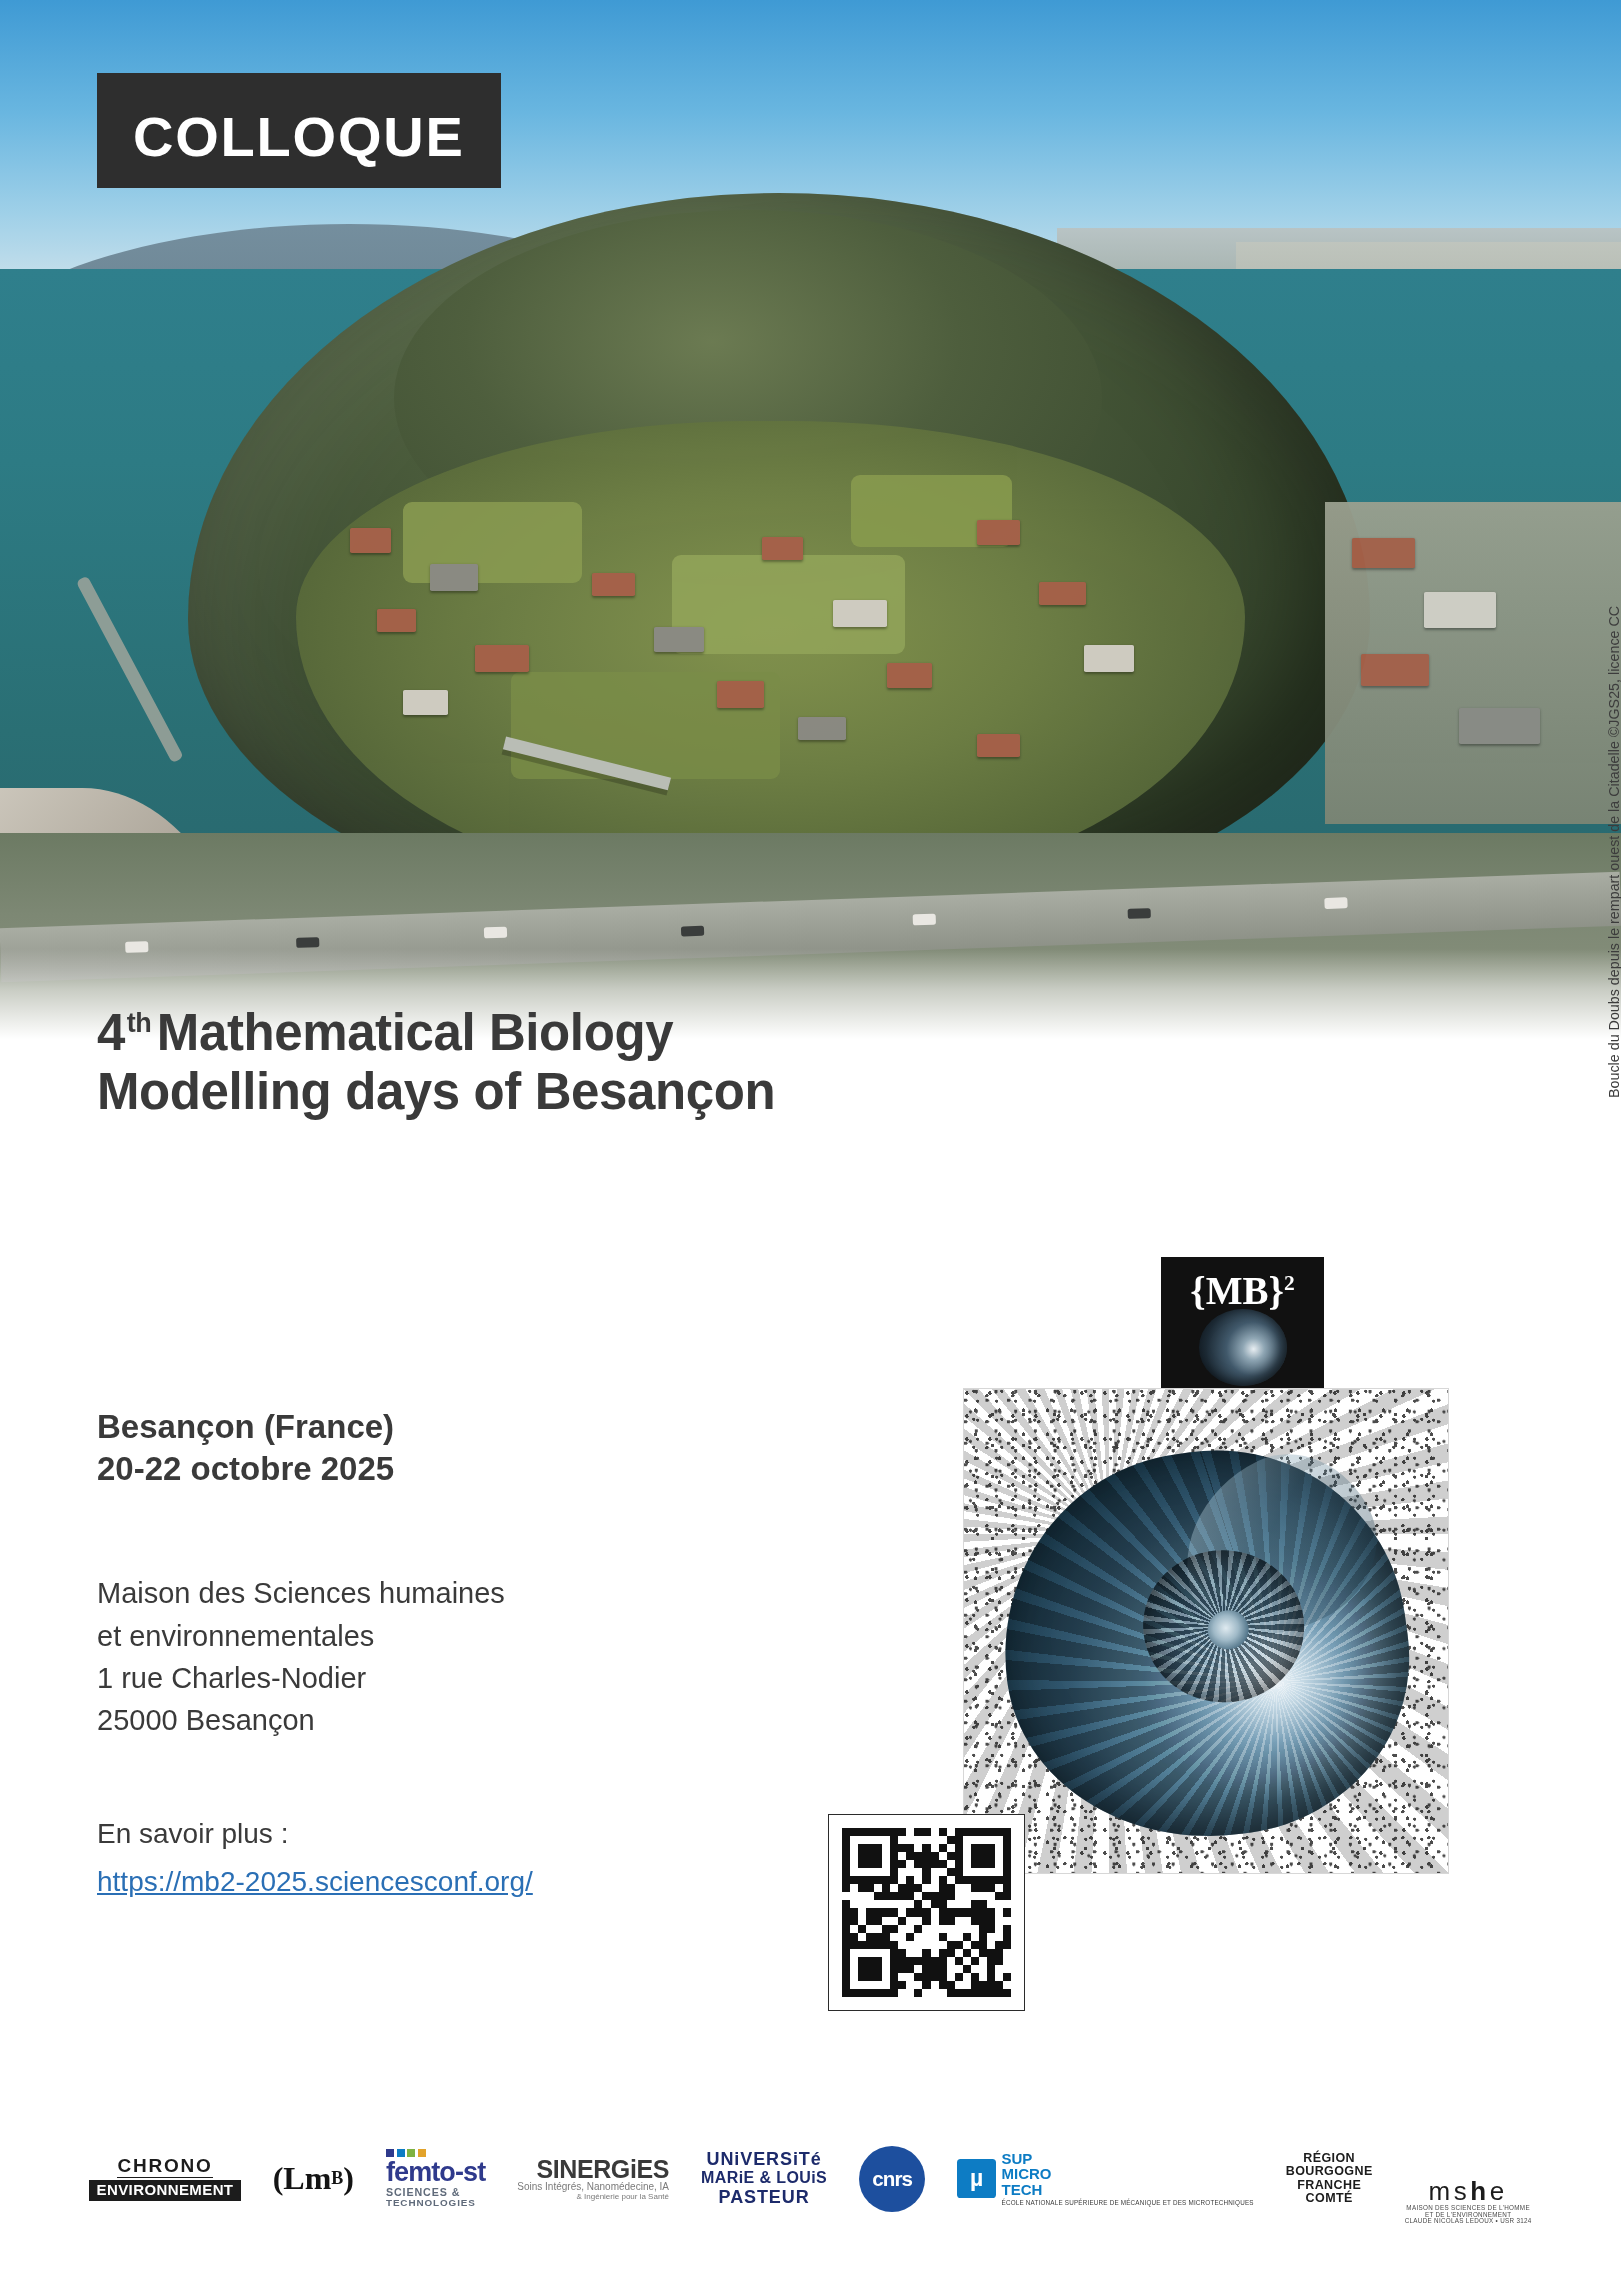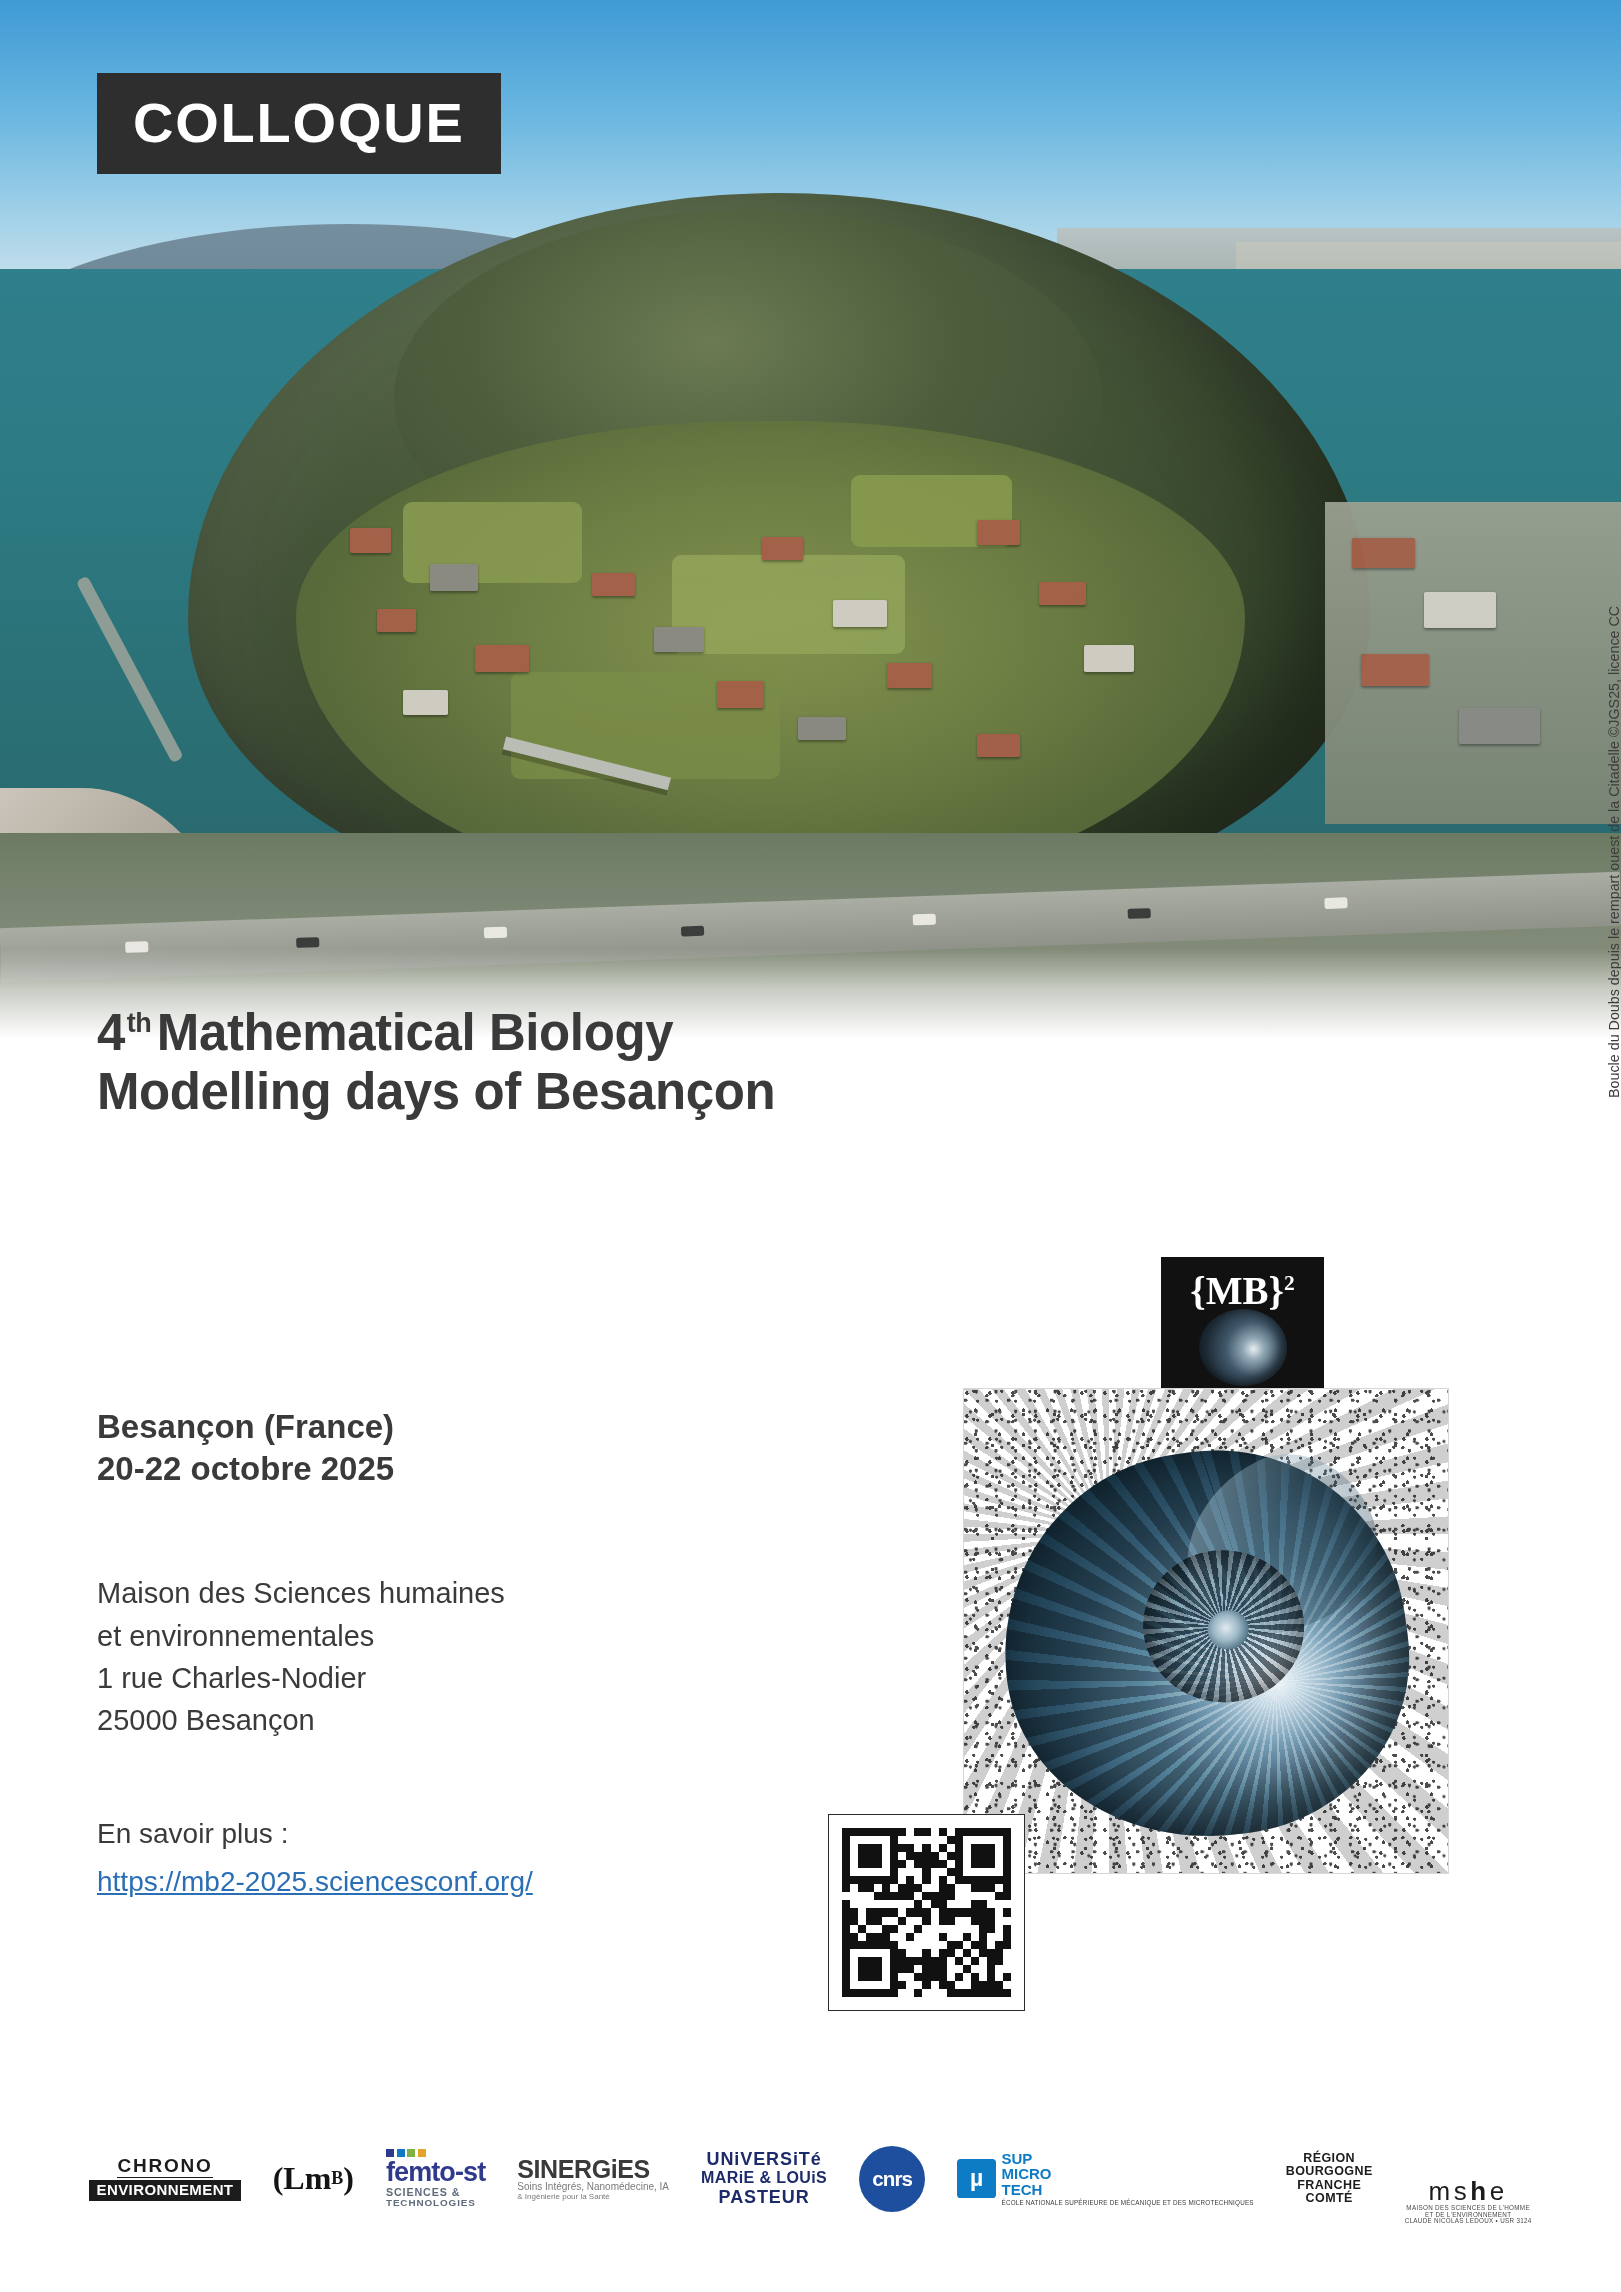--- a/index.html
+++ b/index.html
@@ -171,21 +171,21 @@
 
   
   .colloque {
     position: absolute;
     top: 73px; left: 97px;
     background: #2e2e2e;
     color: #ffffff;
     font-size: 56px;
     font-weight: 700;
     letter-spacing: 1.8px;
-    padding: 22px 36px 23px 36px;
+    padding: 36px 36px 23px 36px;
     line-height: 1;
   }
 
   
   .title-block {
     position: absolute;
     top: 1003px; left: 97px;
     width: 1111px;
     color: #3a3a3a;
   }
@@ -411,21 +411,21 @@
   .lg-lmb { font-size: 32px; font-weight: 700; color: #141414; font-family: "Liberation Serif", serif; }
   .lg-lmb sup { font-size: 18px; }
 
   .lg-femto { flex-direction: column; align-items: flex-start; }
   .lg-femto .f1 { font-size: 27px; font-weight: 700; color: #2f3a8c; letter-spacing: -0.9px; }
   .lg-femto .f2 { font-size: 10.7px; font-weight: 700; color: #5f6a7a; letter-spacing: 0.9px; }
   .lg-femto .f3 { font-size: 9.9px; font-weight: 700; color: #5f6a7a; letter-spacing: 0.9px; }
   .lg-femto .dots { display: flex; gap: 2.7px; margin-bottom: 1.8px; }
   .lg-femto .dots b { width: 8px; height: 8px; display: inline-block; }
 
-  .lg-sin { flex-direction: column; align-items: flex-start; }
+  .lg-sin { flex-direction: column; align-items: flex-end; }
   .lg-sin .s1 { font-size: 25px; font-weight: 700; color: #b8244b; letter-spacing: -0.4px; }
   .lg-sin .s1 span { color: #3a3a3a; }
   .lg-sin .s2 { font-size: 10px; color: #7a7a7a; }
   .lg-sin .s3 { font-size: 8px; color: #7a7a7a; }
 
   .lg-umlp { flex-direction: column; gap: 0.9px; }
   .lg-umlp .u1 { font-size: 18px; font-weight: 700; color: #1d2b6b; letter-spacing: 0.9px; }
   .lg-umlp .u2 { font-size: 16px; font-weight: 700; color: #1d2b6b; letter-spacing: 0.4px; }
   .lg-umlp .u3 { font-size: 18px; font-weight: 700; color: #1d2b6b; letter-spacing: 0.9px; }
 

